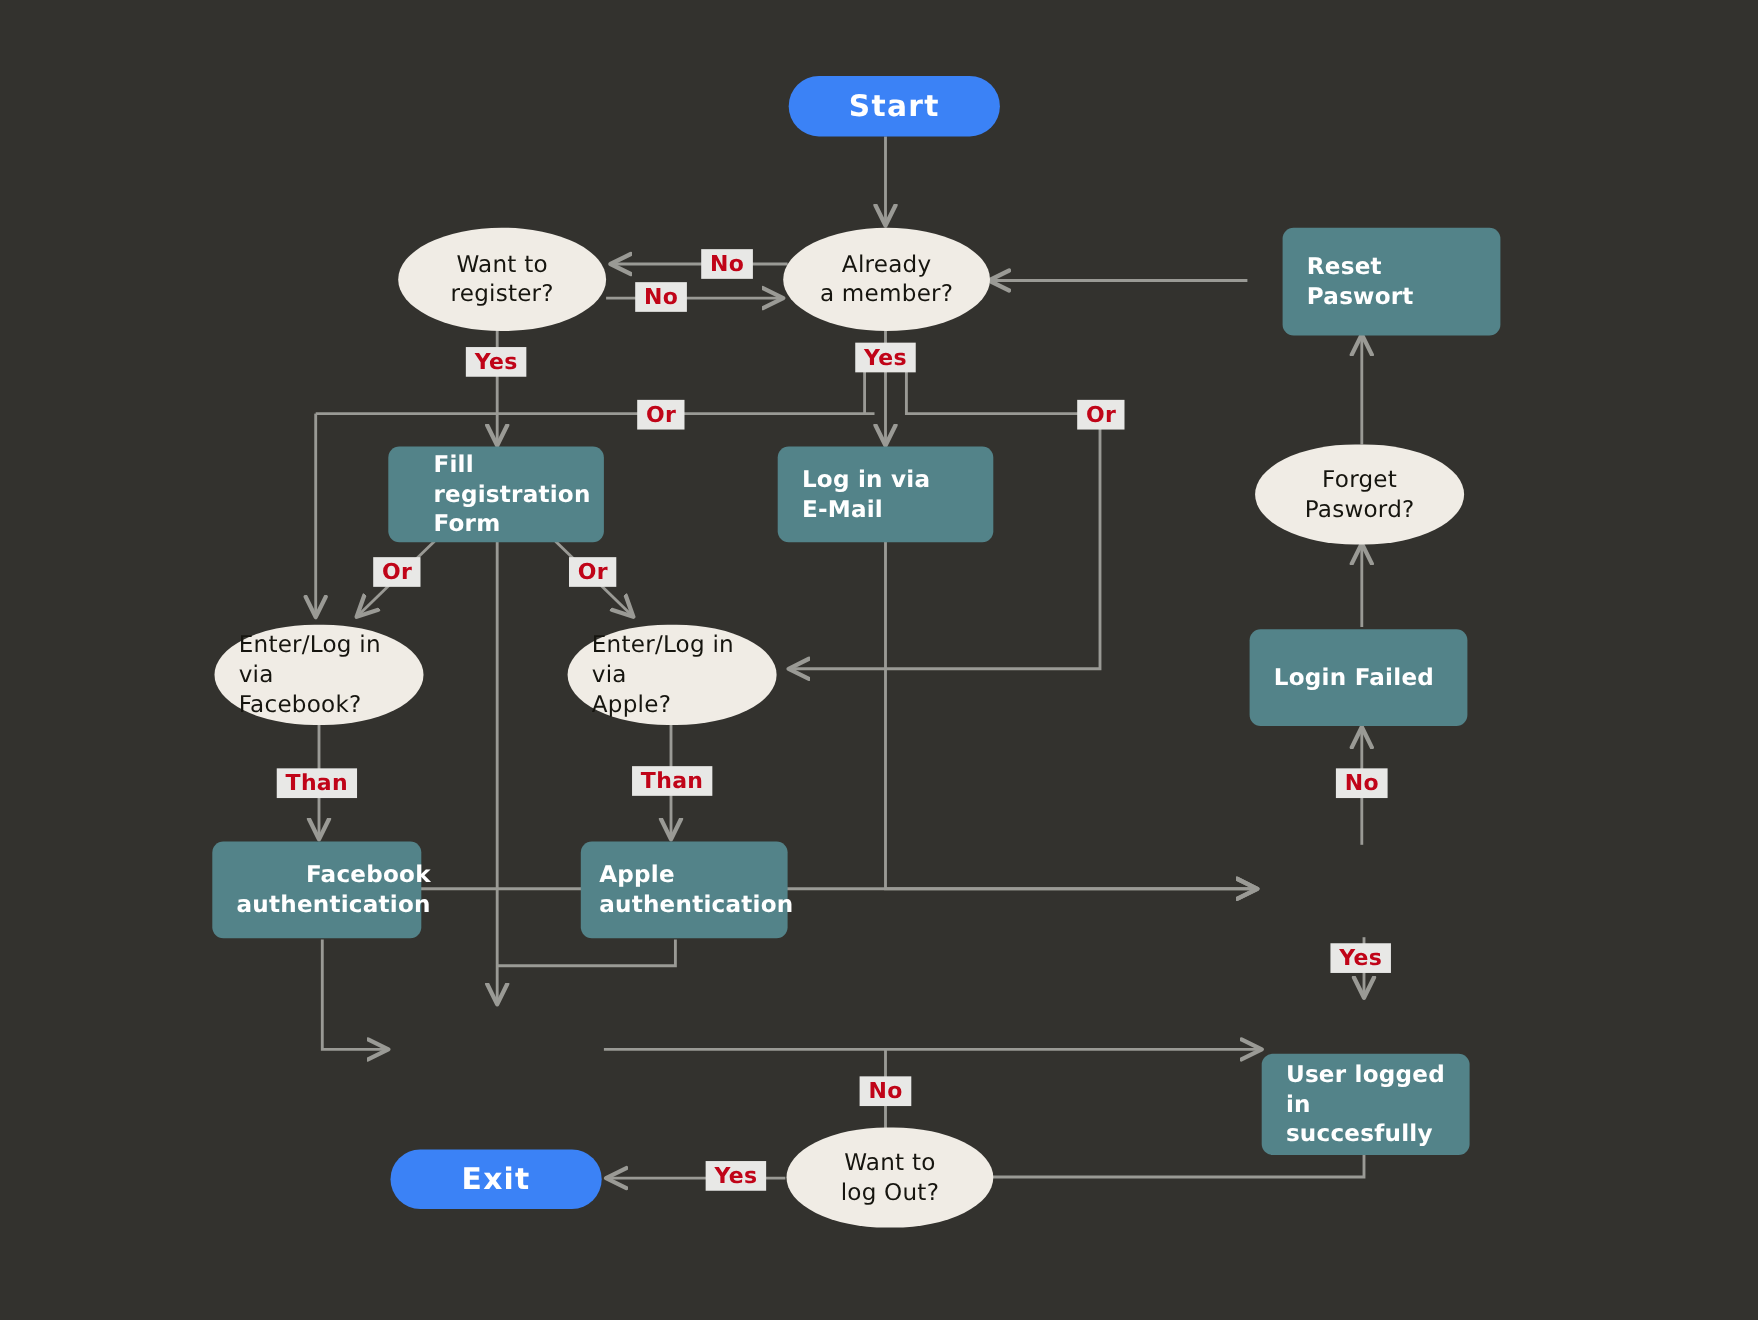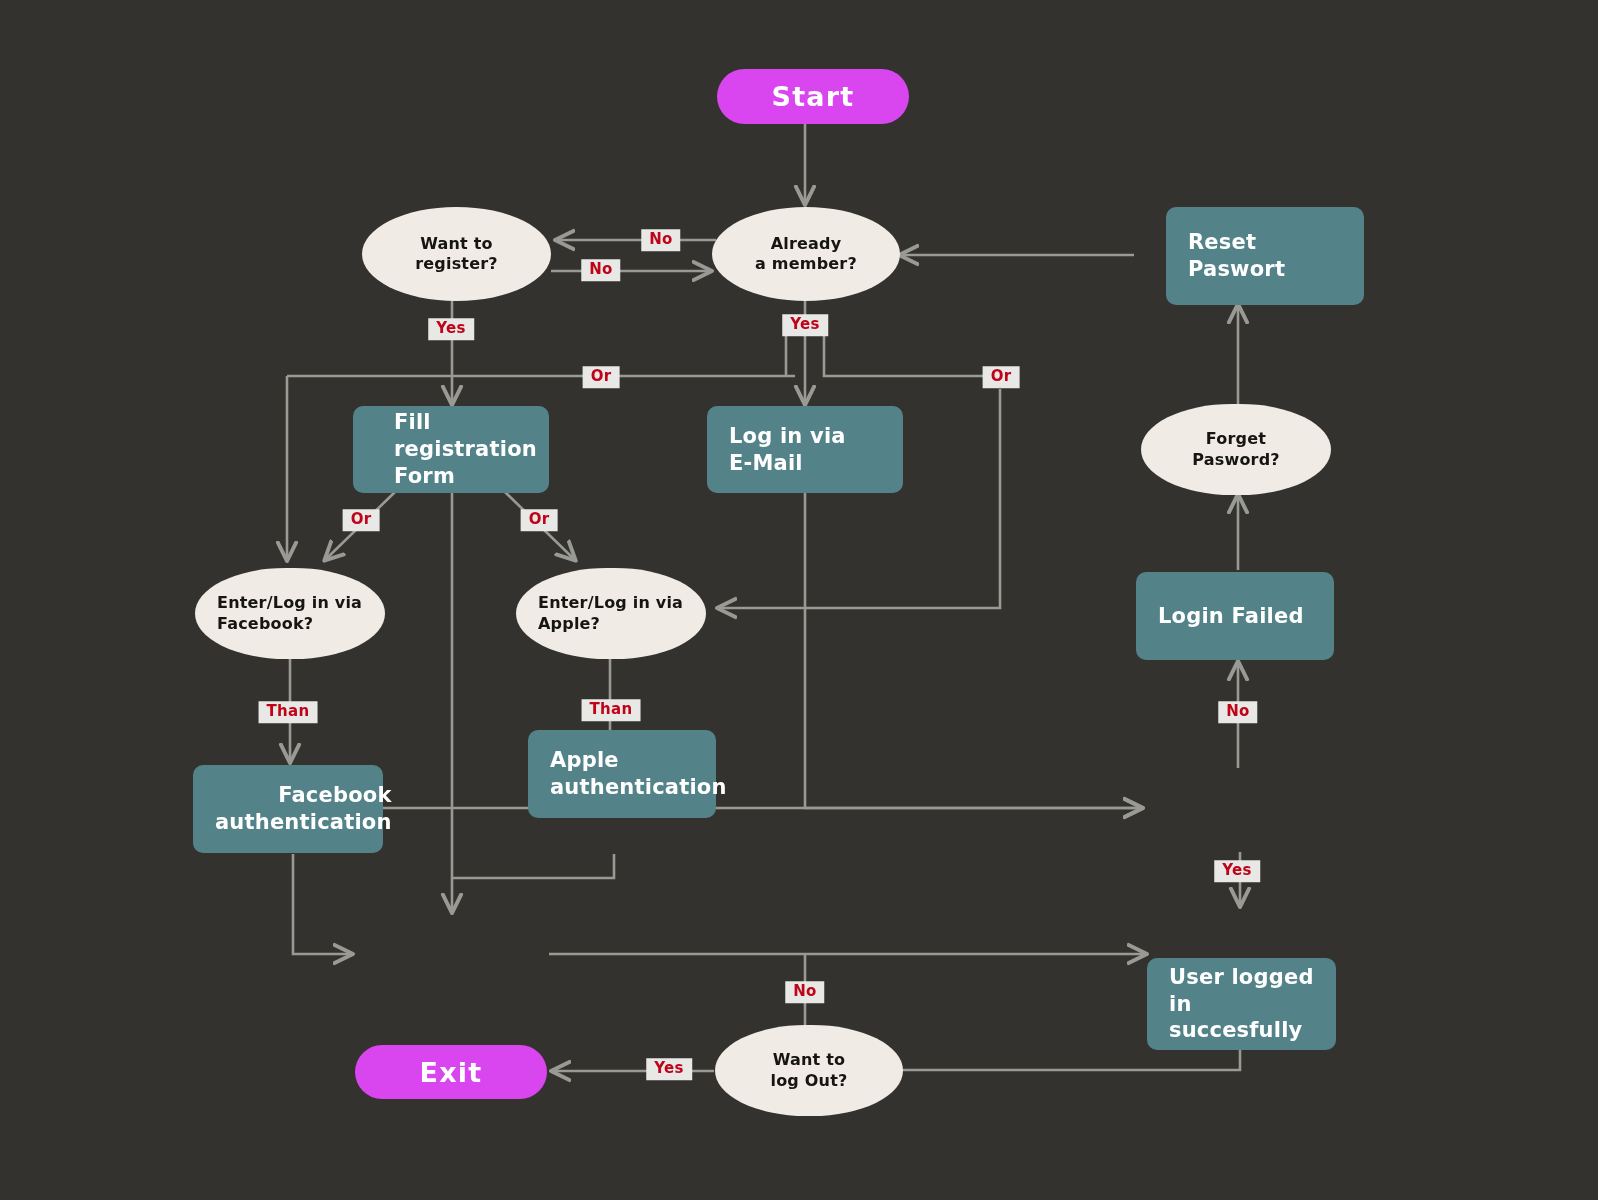--- a/index.html
+++ b/index.html
@@ -30,21 +30,21 @@
   }
   .node {
     position: absolute;
     box-sizing: border-box;
     display: flex;
     align-items: center;
     white-space: pre-line;
     z-index: 3;
   }
   .node-terminal {
-    background: #d946ef;
+    background: #3b82f6;
     color: #ffffff;
     border-radius: 34px;
     justify-content: center;
     text-align: center;
     font-size: 27px;
     font-weight: bold;
     letter-spacing: 1.2px;
   }
   .node-process {
     background: #538389;
@@ -53,37 +53,37 @@
     font-size: 21px;
     font-weight: bold;
     line-height: 1.28;
     padding-left: 22px;
     letter-spacing: 0.2px;
   }
   .node-decision {
     background: #f0ece5;
     color: #16150f;
     border-radius: 100px / 50px;
-    font-size: 16px;
-    font-weight: bold;
+    font-size: 21px;
+    font-weight: normal;
     line-height: 1.28;
     padding-left: 22px;
     padding-right: 14px;
     letter-spacing: 0.2px;
   }
   .node-decision.center {
     justify-content: center;
     text-align: center;
     padding-left: 14px;
   }
   .edge-label {
     position: absolute;
     background: #e8e8e6;
     color: #c00418;
-    font-size: 15px;
+    font-size: 20px;
     font-weight: bold;
     padding: 2px 8px 3px 8px;
     line-height: 1.1;
     z-index: 6;
     white-space: nowrap;
     letter-spacing: 0.3px;
     transform: translate(-50%, -50%);
   }
 </style>
 </head>
@@ -203,21 +203,21 @@
 
   <div class="node node-process" style="left:1136px; top:572px; width:198px; height:88px;">
     <span>Login Failed</span>
   </div>
 
   <div class="node node-process" style="left:193px; top:765px; width:190px; height:88px;text-align:right;">
     <span>Facebook
 authentication</span>
   </div>
 
-  <div class="node node-process" style="left:528px; top:730px; width:188px; height:88px;">
+  <div class="node node-process" style="left:528px; top:765px; width:188px; height:88px;justify-content:center;">
     <span>Apple
 authentication</span>
   </div>
 
 
 
   <div class="node node-process" style="left:1147px; top:910px; width:189px; height:92px;margin-top:48px;">
     <span>User logged in
 succesfully</span>
   </div>

